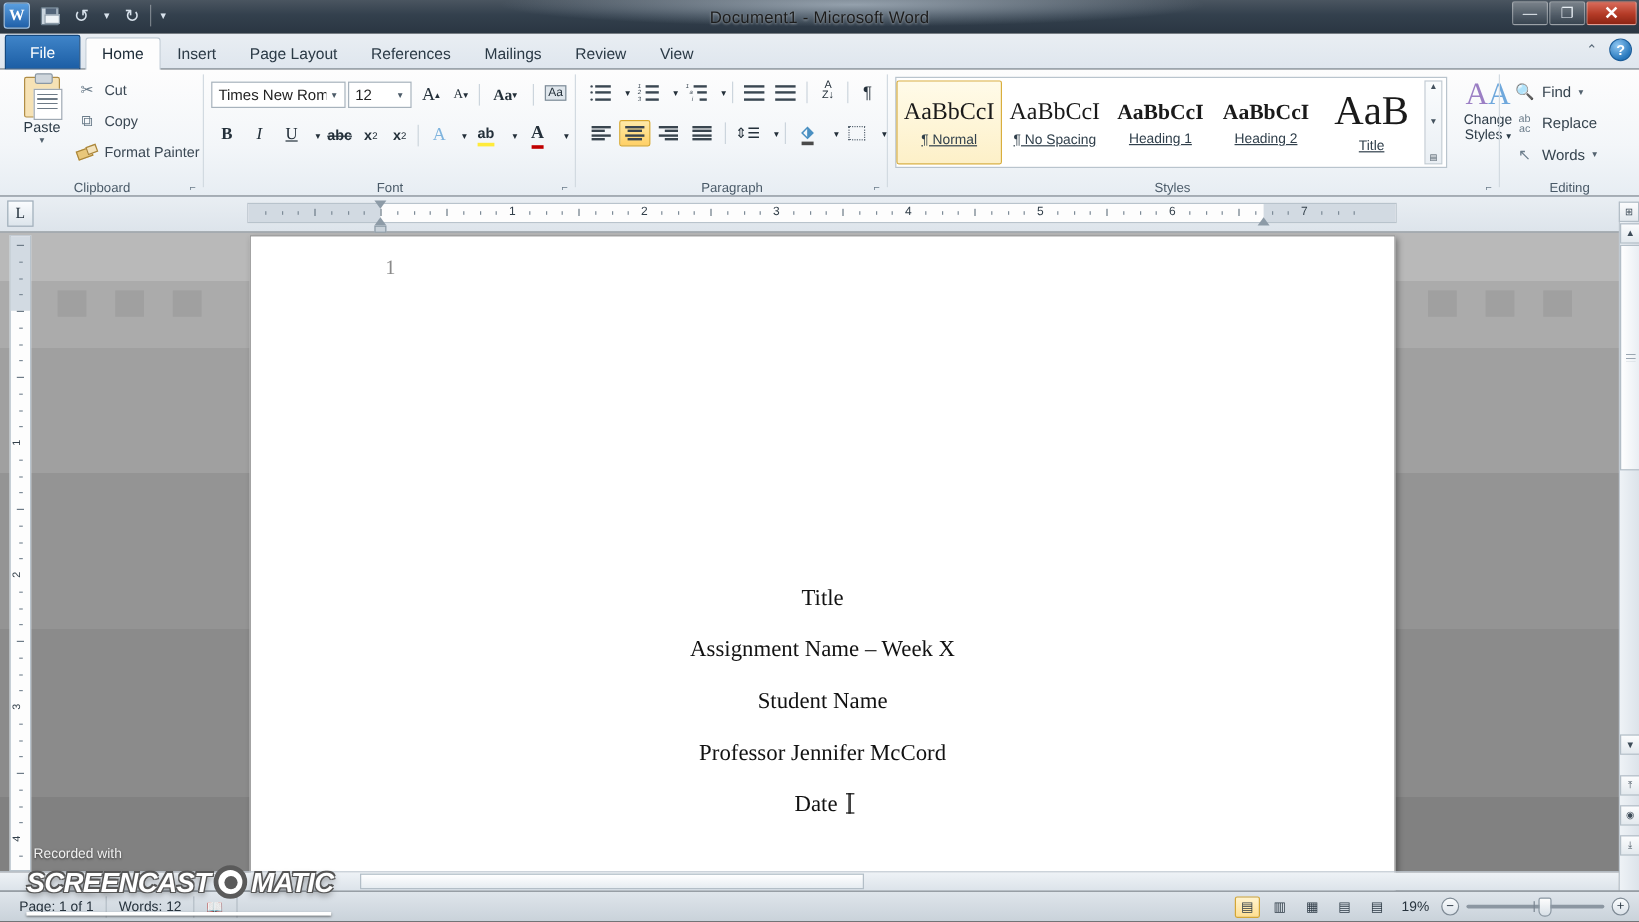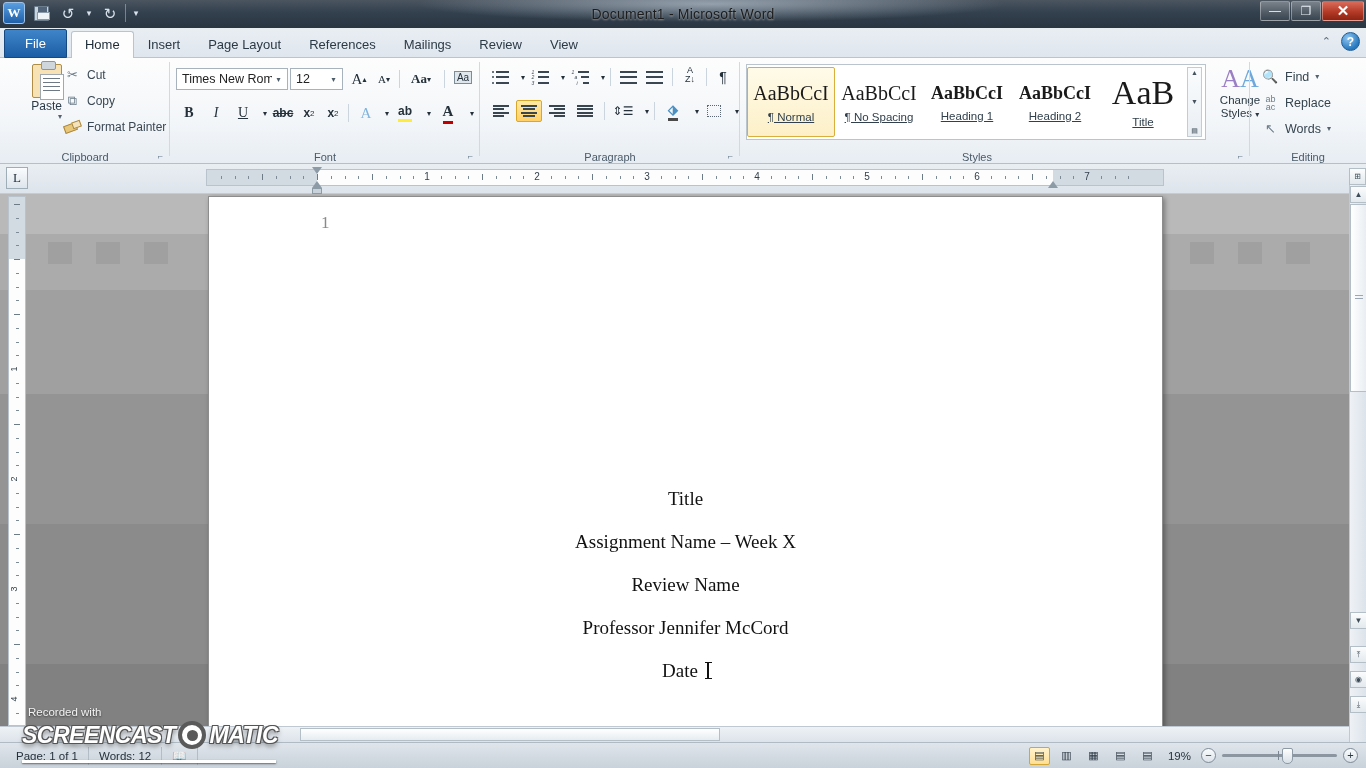--- a/index.html
+++ b/index.html
@@ -100,21 +100,21 @@
   }
   .grp-div{ position:absolute; top:4px; width:1px; height:94px; background:#d2dae1; }
   .dlg{
     position:absolute; bottom:2px; right:4px; width:11px; height:11px;
     color:#6a7b89; font-size:9px; line-height:11px; text-align:center;
   }
 
   
   .paste-big{
     position:absolute; left:8px; top:4px; width:54px; height:78px;
-    display:flex; flex-direction:column; align-items:flex-end; gap:1px;
+    display:flex; flex-direction:column; align-items:center; gap:1px;
   }
   .clipboard-icon{
     width:30px;height:34px;background:#f6e2b5;border:1px solid #b08d46;border-radius:2px;position:relative;margin-top:2px;
   }
   .clipboard-icon:before{
     content:"";position:absolute;left:8px;top:-4px;width:13px;height:7px;background:#cfd6dc;border:1px solid #8a98a4;border-radius:2px;
   }
   .clipboard-icon:after{
     content:"";position:absolute;left:7px;top:9px;width:22px;height:24px;background:#fff;border:1px solid #9fa9b3;
     background-image:repeating-linear-gradient(180deg,#6d7a86 0 1px,transparent 1px 4px);
@@ -815,21 +815,21 @@
     </div>
 
     <div class="page">
       <div class="hdr-line">
         <span>1</span>
       </div>
 
       <div class="bodyblock">
         <div class="bline">Title</div>
         <div class="bline">Assignment Name – Week X</div>
-        <div class="bline">Review Name</div>
+        <div class="bline">Student Name</div>
         <div class="bline">Professor Jennifer McCord</div>
         <div class="bline">
           <span>Date</span><span class="caret-i"></span>
         </div>
       </div>
     </div>
   </div>
 
   <div class="vruler">
     <div class="vr-margin" style="top:0; height:62px;"></div>

